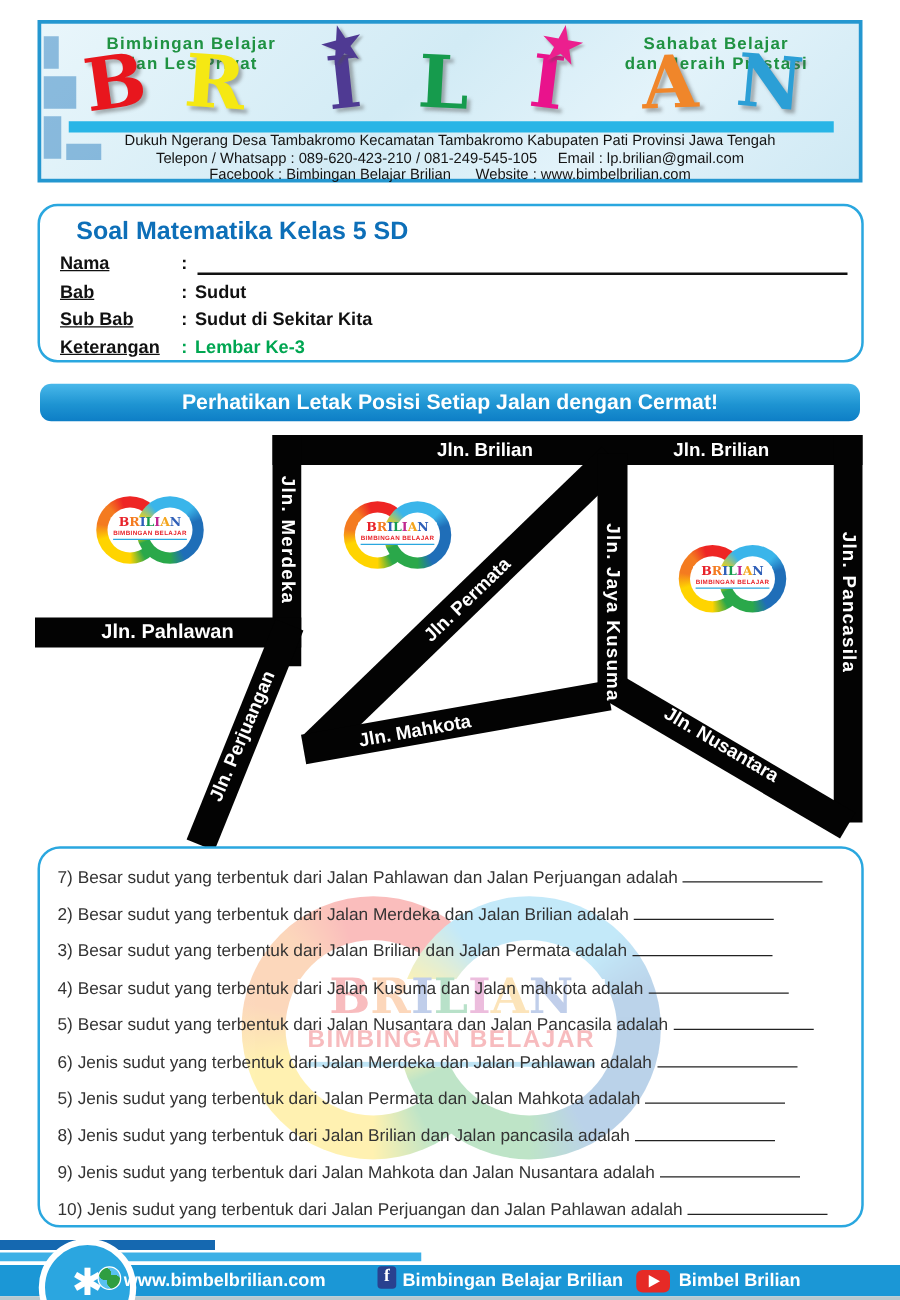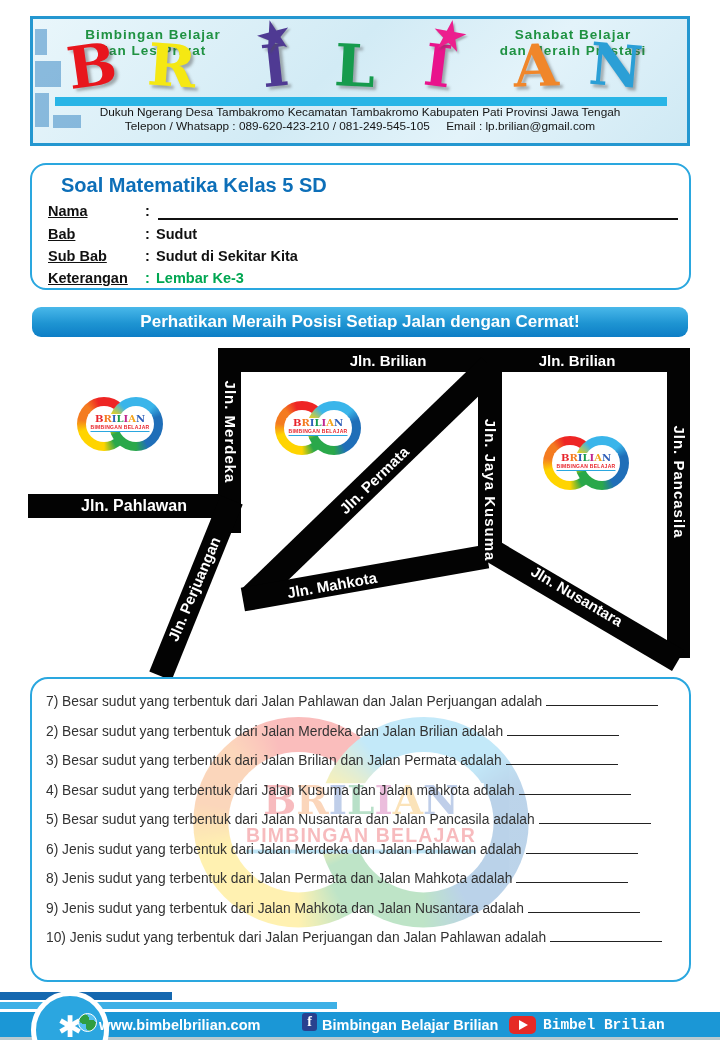--- a/index.html
+++ b/index.html
@@ -140,20 +140,21 @@
         <span class="big-letter" style="left: 503px; color: rgb(240, 134, 42); transform: translateX(-50%) rotate(-2deg);">A</span>
         <span class="big-letter" style="left: 583px; color: rgb(43, 159, 214); transform: translateX(-50%) rotate(5deg);">N</span>
       </div>
     <span class="hstar star-l" style="color: rgb(79, 58, 147);">★</span>
     <span class="hstar star-r" style="color: rgb(236, 31, 142);">★</span>
 
     <div class="cyan-bar"></div>
     <div class="address">
       <div>Dukuh Ngerang Desa Tambakromo Kecamatan Tambakromo Kabupaten Pati Provinsi Jawa Tengah</div>
       <div>Telepon / Whatsapp : 089-620-423-210 / 081-249-545-105&nbsp;&nbsp;&nbsp;&nbsp;&nbsp;Email : lp.brilian@gmail.com</div>
+      <div>Facebook : Bimbingan Belajar Brilian&nbsp;&nbsp;&nbsp;&nbsp;&nbsp;&nbsp;Website : www.bimbelbrilian.com</div>
     </div>
   </div>
 
   <div class="info-box">
     <div class="info-title">Soal Matematika Kelas 5 SD</div>
     <div class="field-row r1">
       <span class="flabel">Nama</span>
       <span class="fcolon">:</span>
       <span class="nama-line"></span>
     </div>
@@ -167,21 +168,21 @@
       <span class="fcolon">:</span>
       <span class="fvalue">Sudut di Sekitar Kita</span>
     </div>
     <div class="field-row r4">
       <span class="flabel" style="color:#111">Keterangan</span>
       <span class="fcolon">:</span>
       <span class="fvalue" style="color: rgb(0, 166, 81);">Lembar Ke-3</span>
     </div>
   </div>
 
-  <div class="banner">Perhatikan Meraih Posisi Setiap Jalan dengan Cermat!</div>
+  <div class="banner">Perhatikan Letak Posisi Setiap Jalan dengan Cermat!</div>
 
   <div class="map">
     <div class="road road-top"></div>
     <div class="road road-merdeka"></div>
     <div class="road road-pahlawan"></div>
     <div class="road road-perjuangan"></div>
     <div class="road road-permata"></div>
     <div class="road road-jayakusuma"></div>
     <div class="road road-pancasila"></div>
     <div class="road road-mahkota"></div>
@@ -233,33 +234,34 @@
           <div class="bsub">BIMBINGAN BELAJAR</div>
         </div>
       </div>
     <div class="q-list" id="questions-list">
         <div class="q-row"><span>7) Besar sudut yang terbentuk dari Jalan Pahlawan dan Jalan Perjuangan adalah</span><span class="q-blank"></span></div>
         <div class="q-row"><span>2) Besar sudut yang terbentuk dari Jalan Merdeka dan Jalan Brilian adalah</span><span class="q-blank"></span></div>
         <div class="q-row"><span>3) Besar sudut yang terbentuk dari Jalan Brilian dan Jalan Permata adalah</span><span class="q-blank"></span></div>
         <div class="q-row"><span>4) Besar sudut yang terbentuk dari Jalan Kusuma dan Jalan mahkota adalah</span><span class="q-blank"></span></div>
         <div class="q-row"><span>5) Besar sudut yang terbentuk dari Jalan Nusantara dan Jalan Pancasila adalah</span><span class="q-blank"></span></div>
         <div class="q-row"><span>6) Jenis sudut yang terbentuk dari Jalan Merdeka dan Jalan Pahlawan adalah</span><span class="q-blank"></span></div>
-        <div class="q-row"><span>8) Jenis sudut yang terbentuk dari Jalan Permata dan Jalan Mahkota adalah</span><span class="q-blank"></span></div>
+        <div class="q-row"><span>5) Jenis sudut yang terbentuk dari Jalan Permata dan Jalan Mahkota adalah</span><span class="q-blank"></span></div>
+        <div class="q-row"><span>8) Jenis sudut yang terbentuk dari Jalan Brilian dan Jalan pancasila adalah</span><span class="q-blank"></span></div>
         <div class="q-row"><span>9) Jenis sudut yang terbentuk dari Jalan Mahkota dan Jalan Nusantara adalah</span><span class="q-blank"></span></div>
         <div class="q-row"><span>10) Jenis sudut yang terbentuk dari Jalan Perjuangan dan Jalan Pahlawan adalah</span><span class="q-blank"></span></div>
       </div>
   </div>
 
   <div class="f-stripe s1"></div>
   <div class="f-stripe s2"></div>
   <div class="f-bar"></div>
   <div class="f-edge"></div>
   <div class="f-circle">
     <span class="star">✱</span>
   </div>
   <div class="globe"></div>
   <span class="f-item-text" style="left:99px;">www.bimbelbrilian.com</span>
   <div class="fb-icon">f</div>
   <span class="f-item-text" style="left:322px;">Bimbingan Belajar Brilian</span>
   <div class="yt-icon"></div>
-  <span class="f-item-text" style="left:543px;font-family:Liberation Mono, monospace;">Bimbel Brilian</span>
+  <span class="f-item-text" style="left:543px;">Bimbel Brilian</span>
 
 </div>
 
 </body></html>

